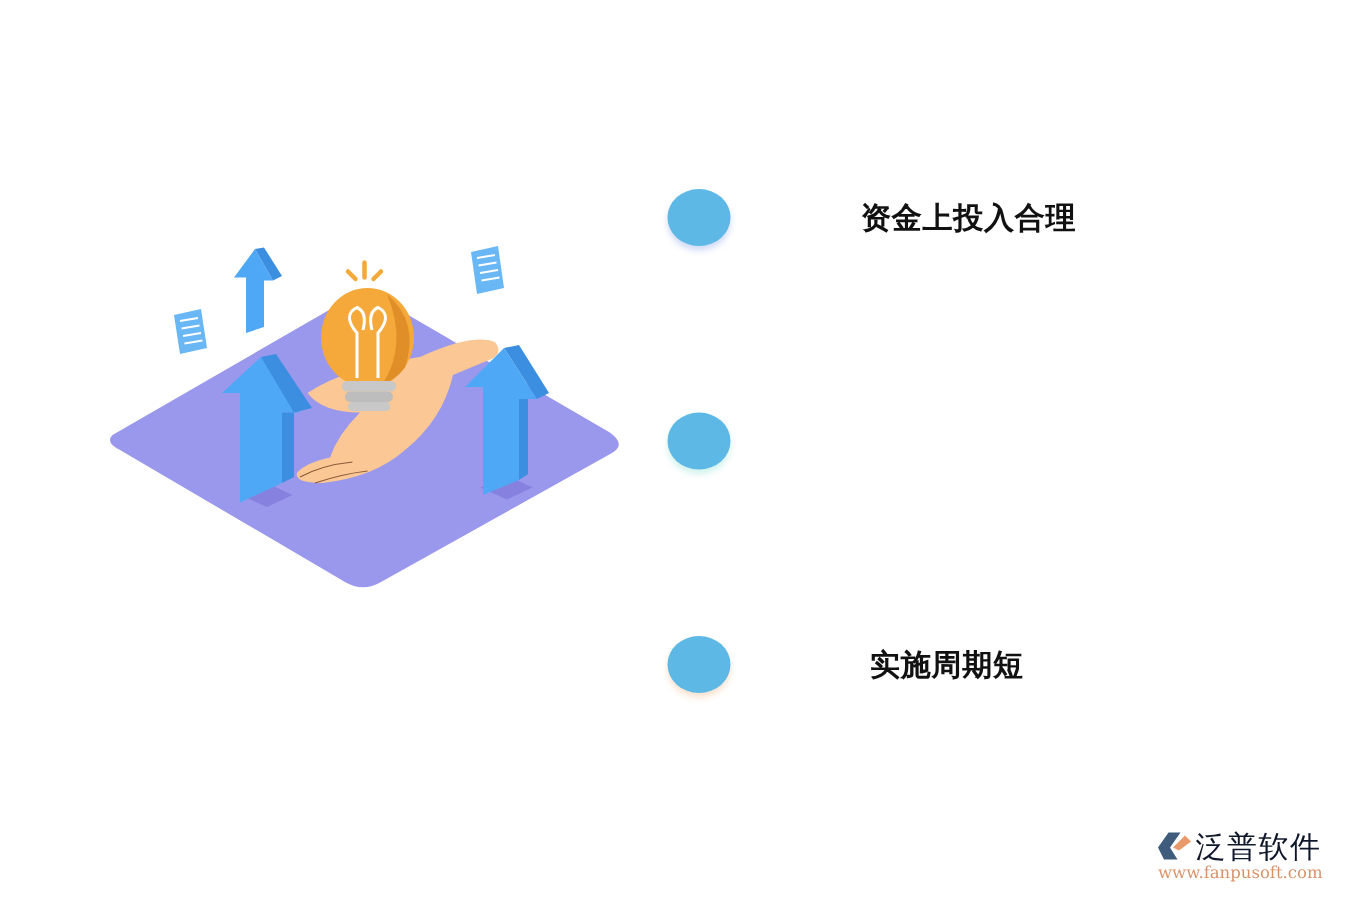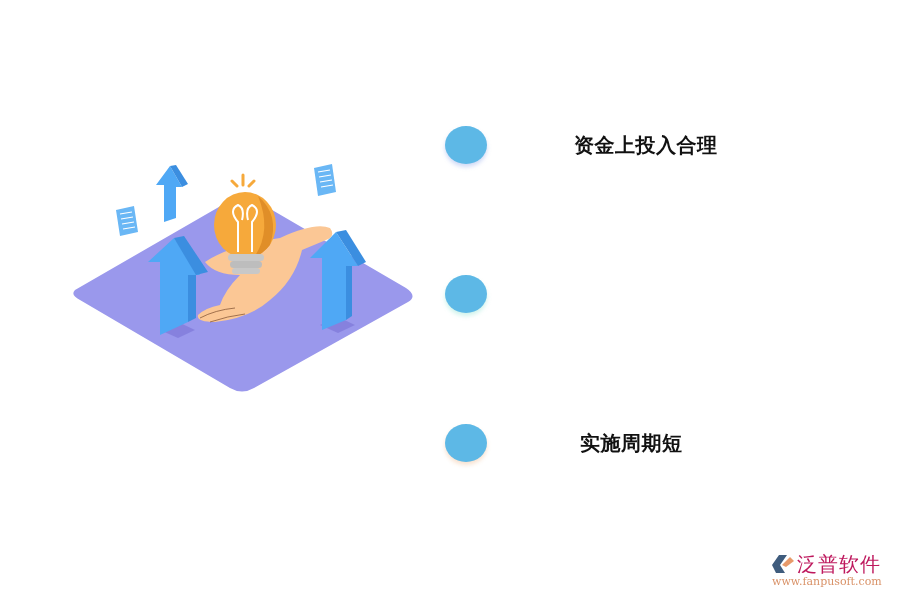--- a/index.html
+++ b/index.html
@@ -5,21 +5,21 @@
   html,body{margin:0;padding:0;background:#ffffff;}
   body{width:900px;height:600px;position:relative;overflow:hidden;font-family:"DejaVu Sans",sans-serif;}
   .illus{position:absolute;left:0;top:0;width:900px;height:600px;}
   .item{position:absolute;left:445px;width:320px;height:44px;}
   .dot{position:absolute;left:0;top:2px;width:42px;height:38px;border-radius:50%;background:#5db8e6;}
   .dot.s1{box-shadow:0 3px 4px rgba(120,150,230,0.35);}
   .dot.s2{box-shadow:0 3px 4px rgba(120,220,200,0.35);}
   .dot.s3{box-shadow:0 3px 4px rgba(240,190,150,0.45);}
   .label{position:absolute;top:8px;font-size:20px;font-weight:bold;color:#111;white-space:nowrap;letter-spacing:0.5px;}
   .logo{position:absolute;left:770px;top:551px;width:125px;height:40px;}
-  .logo-cn{position:absolute;left:27px;top:0;font-size:20px;color:#be185d;letter-spacing:1px;white-space:nowrap;}
+  .logo-cn{position:absolute;left:27px;top:0;font-size:20px;color:#0f172a;letter-spacing:1px;white-space:nowrap;}
   .logo-url{position:absolute;left:2px;top:24px;font-family:"DejaVu Serif",serif;font-size:11px;color:#d99268;white-space:nowrap;}
   .logo-mark{position:absolute;left:0;top:2px;width:26px;height:22px;}
 </style>
 </head>
 <body>
 
 <svg class="illus" viewBox="0 0 900 600" xmlns="http://www.w3.org/2000/svg">
 
   <path d="M75 290 Q70 295 80 300 L230 388 Q242 395 254 388 L408 302 Q418 296 406 288 L255 200 Q243 193 231 200 Z" fill="#9a98ec"></path>
 

